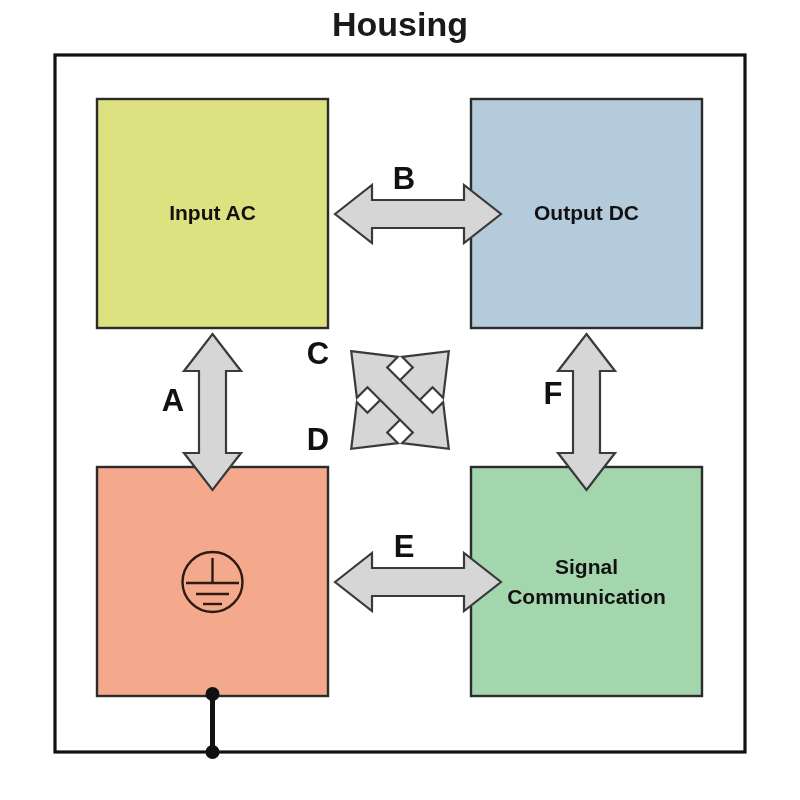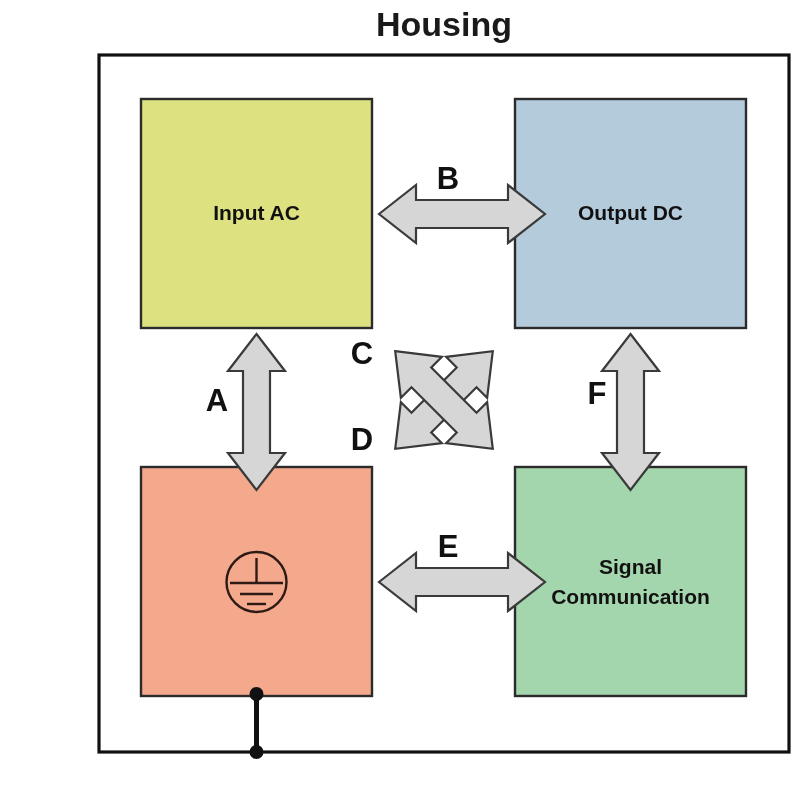--- a/index.html
+++ b/index.html
@@ -10,21 +10,20 @@
   body {
     width: 800px;
     height: 800px;
     font-family: "Liberation Sans", sans-serif;
     overflow: hidden;
   }
   #stage {
     position: relative;
     width: 692px;
     height: 800px;
-    margin-left: 44px;
   }
   #diagram-svg {
     position: absolute;
     left: 0;
     top: 0;
     width: 800px;
     height: 800px;
   }
   .title-text {
     font-family: "Liberation Sans", sans-serif;

